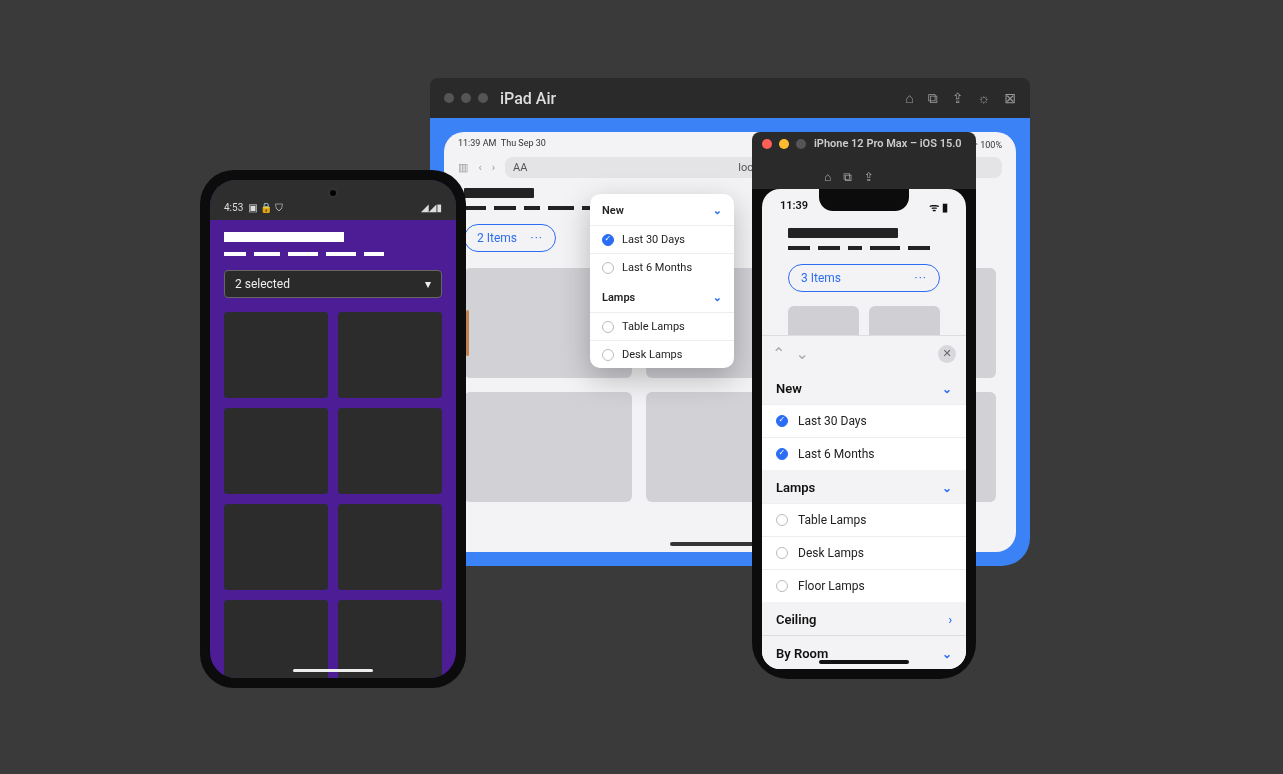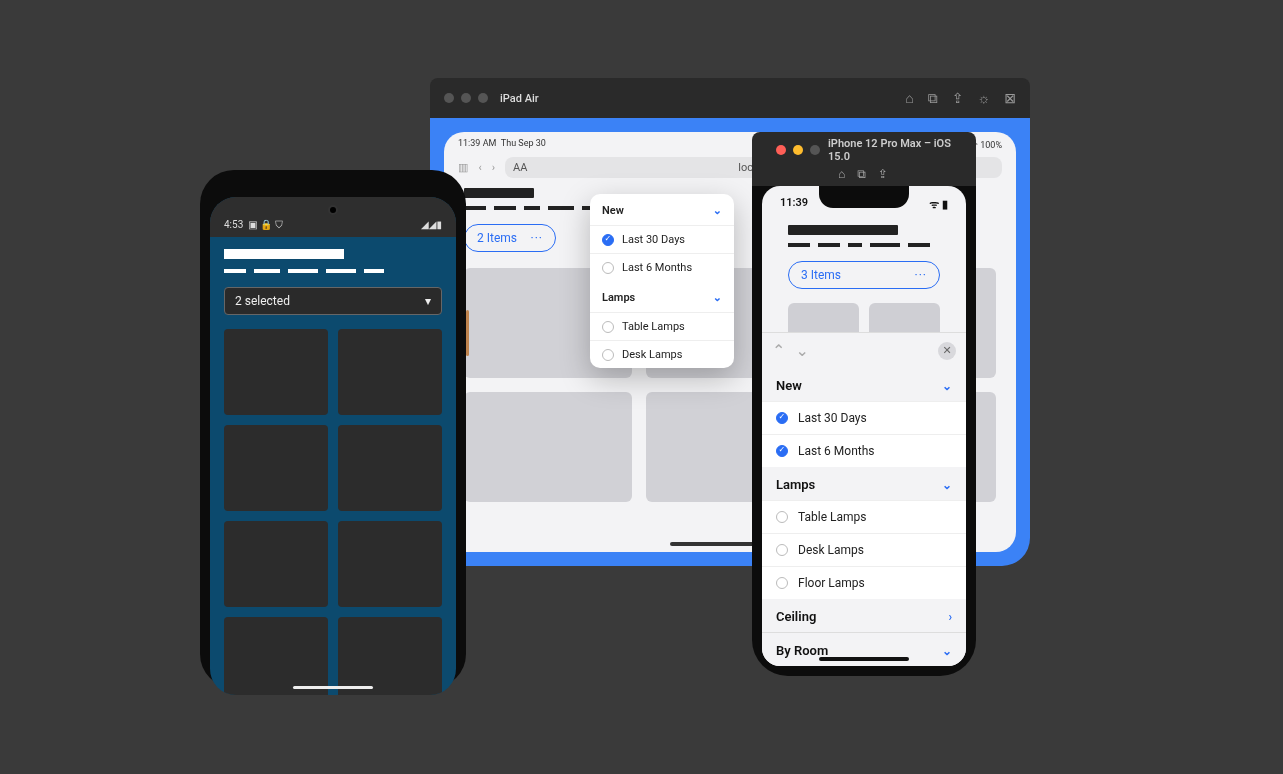--- a/index.html
+++ b/index.html
@@ -26,21 +26,21 @@
     padding: 0 14px;
     gap: 12px;
     color: #aaa;
   }
   .traffic { display: flex; gap: 7px; }
   .traffic span {
     width: 10px; height: 10px; border-radius: 50%;
     background: #555;
   }
   .ipad-titlebar .ttext { flex: 1; }
-  .ipad-titlebar .t1 { font-size: 11px; color: #ddd; font-weight: 500; }
+  .ipad-titlebar .t1 { font-size: 16px; color: #ddd; font-weight: 500; }
   .ipad-titlebar .t2 { font-size: 10px; color: #888; }
   .ipad-tb-icons { display: flex; gap: 14px; font-size: 14px; color: #999; }
   .ipad-tb-icons span { cursor: pointer; }
 
   .ipad-body {
     background: #3b82f6;
     border-radius: 0 0 28px 28px;
     padding: 14px;
   }
   .ipad-screen {
@@ -140,23 +140,23 @@
 
   
   .iphone-window {
     position: absolute;
     left: 752px; top: 132px;
     width: 224px;
   }
   .iphone-titlebar {
     background: #2a2a2a;
     border-radius: 8px 8px 0 0;
-    padding: 5px 24px;
+    padding: 5px 10px;
     color: #ccc; font-size: 11px;
-    display: flex; flex-direction: column; gap: 4px;
+    display: flex; flex-direction: column; gap: 20px;
   }
   .iphone-titlebar .row1 { display: flex; align-items: center; gap: 8px; }
   .iphone-titlebar .traffic span:nth-child(1){background:#ff5f57;}
   .iphone-titlebar .traffic span:nth-child(2){background:#febc2e;}
   .iphone-titlebar .traffic span:nth-child(3){background:#555;}
   .iphone-titlebar .row2 { display: flex; gap: 12px; padding-left: 62px; font-size: 12px; color: #aaa; }
 
   .iphone-body {
     background: #0c0c0c;
     padding: 0 10px 10px;
@@ -238,27 +238,26 @@
   
   .android {
     position: absolute;
     left: 200px; top: 170px;
     width: 266px; height: 518px;
     background: #0c0c0c;
     border-radius: 34px;
     padding: 10px;
   }
   .android-screen {
-    background: #0c4a6e;
+    background: #4c1d95;
     border-radius: 26px;
     height: 100%;
     position: relative;
     overflow: hidden;
     color: #eee;
-    margin-top: 17px;
   }
   .android-cam {
     position: absolute; top: 8px; left: 50%;
     transform: translateX(-50%);
     width: 10px; height: 10px; border-radius: 50%;
     background: #000; border: 2px solid #333;
   }
   .android-status {
     display: flex; justify-content: space-between;
     font-size: 10px; color: #ddd;

